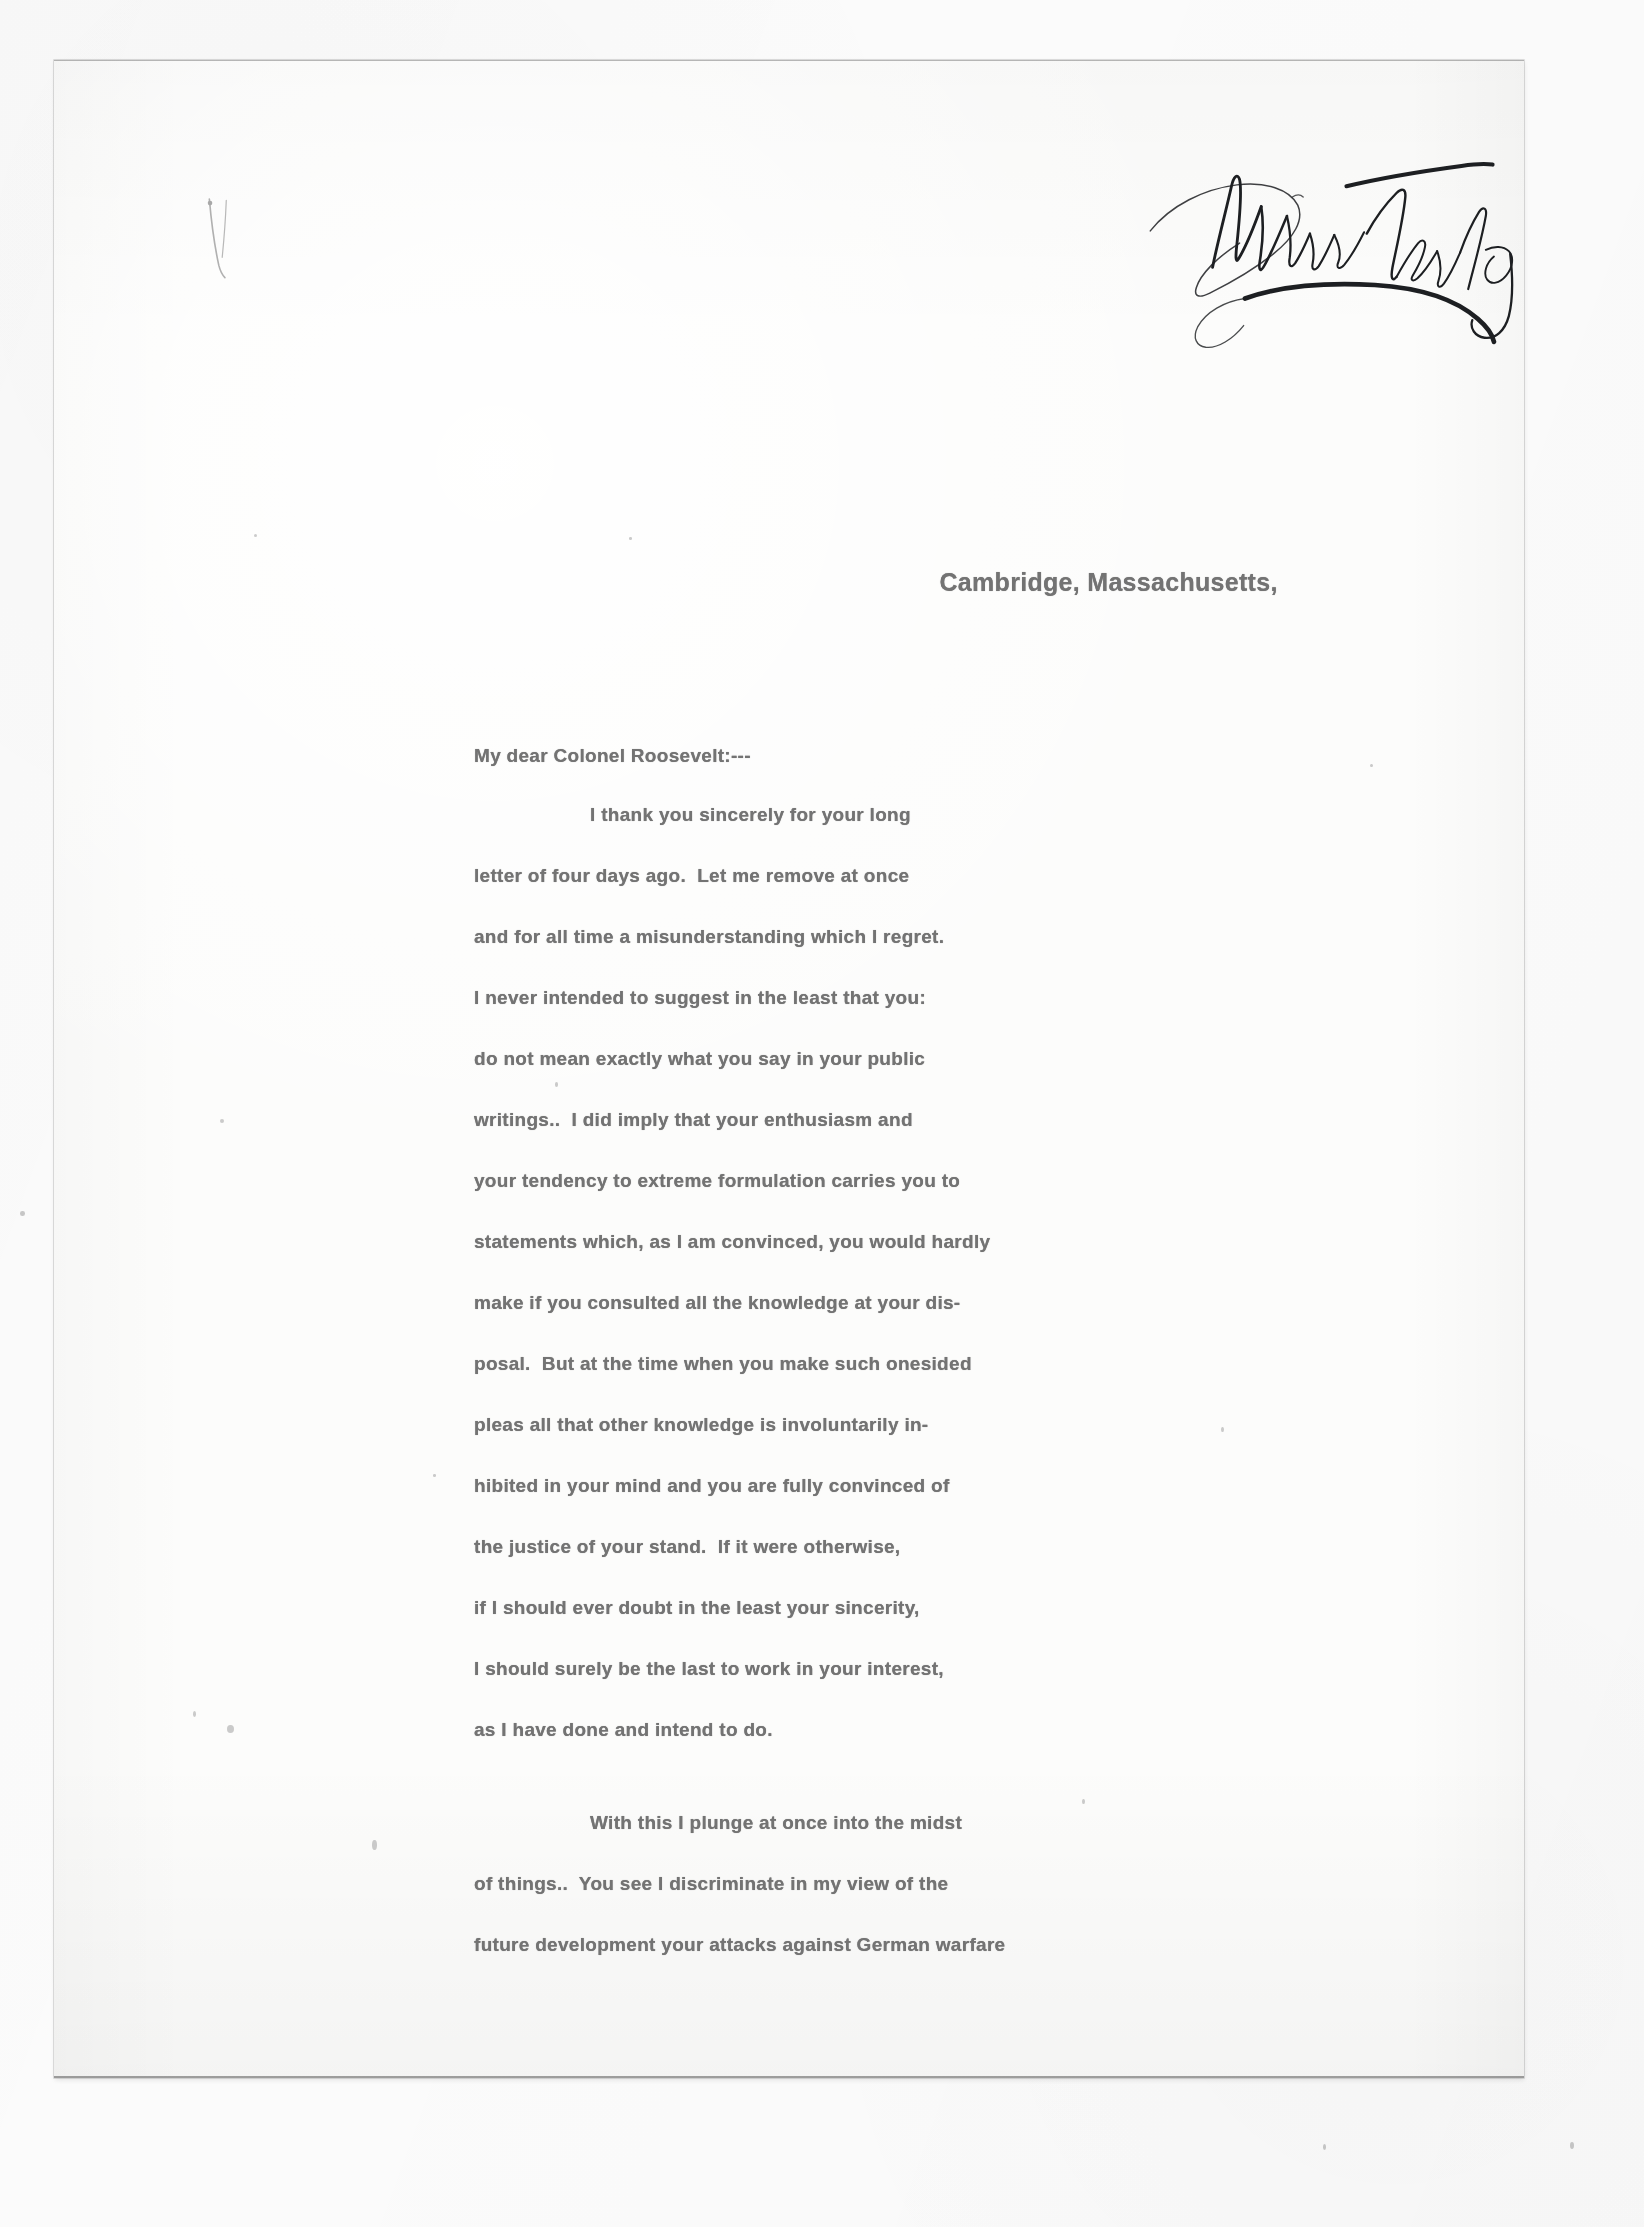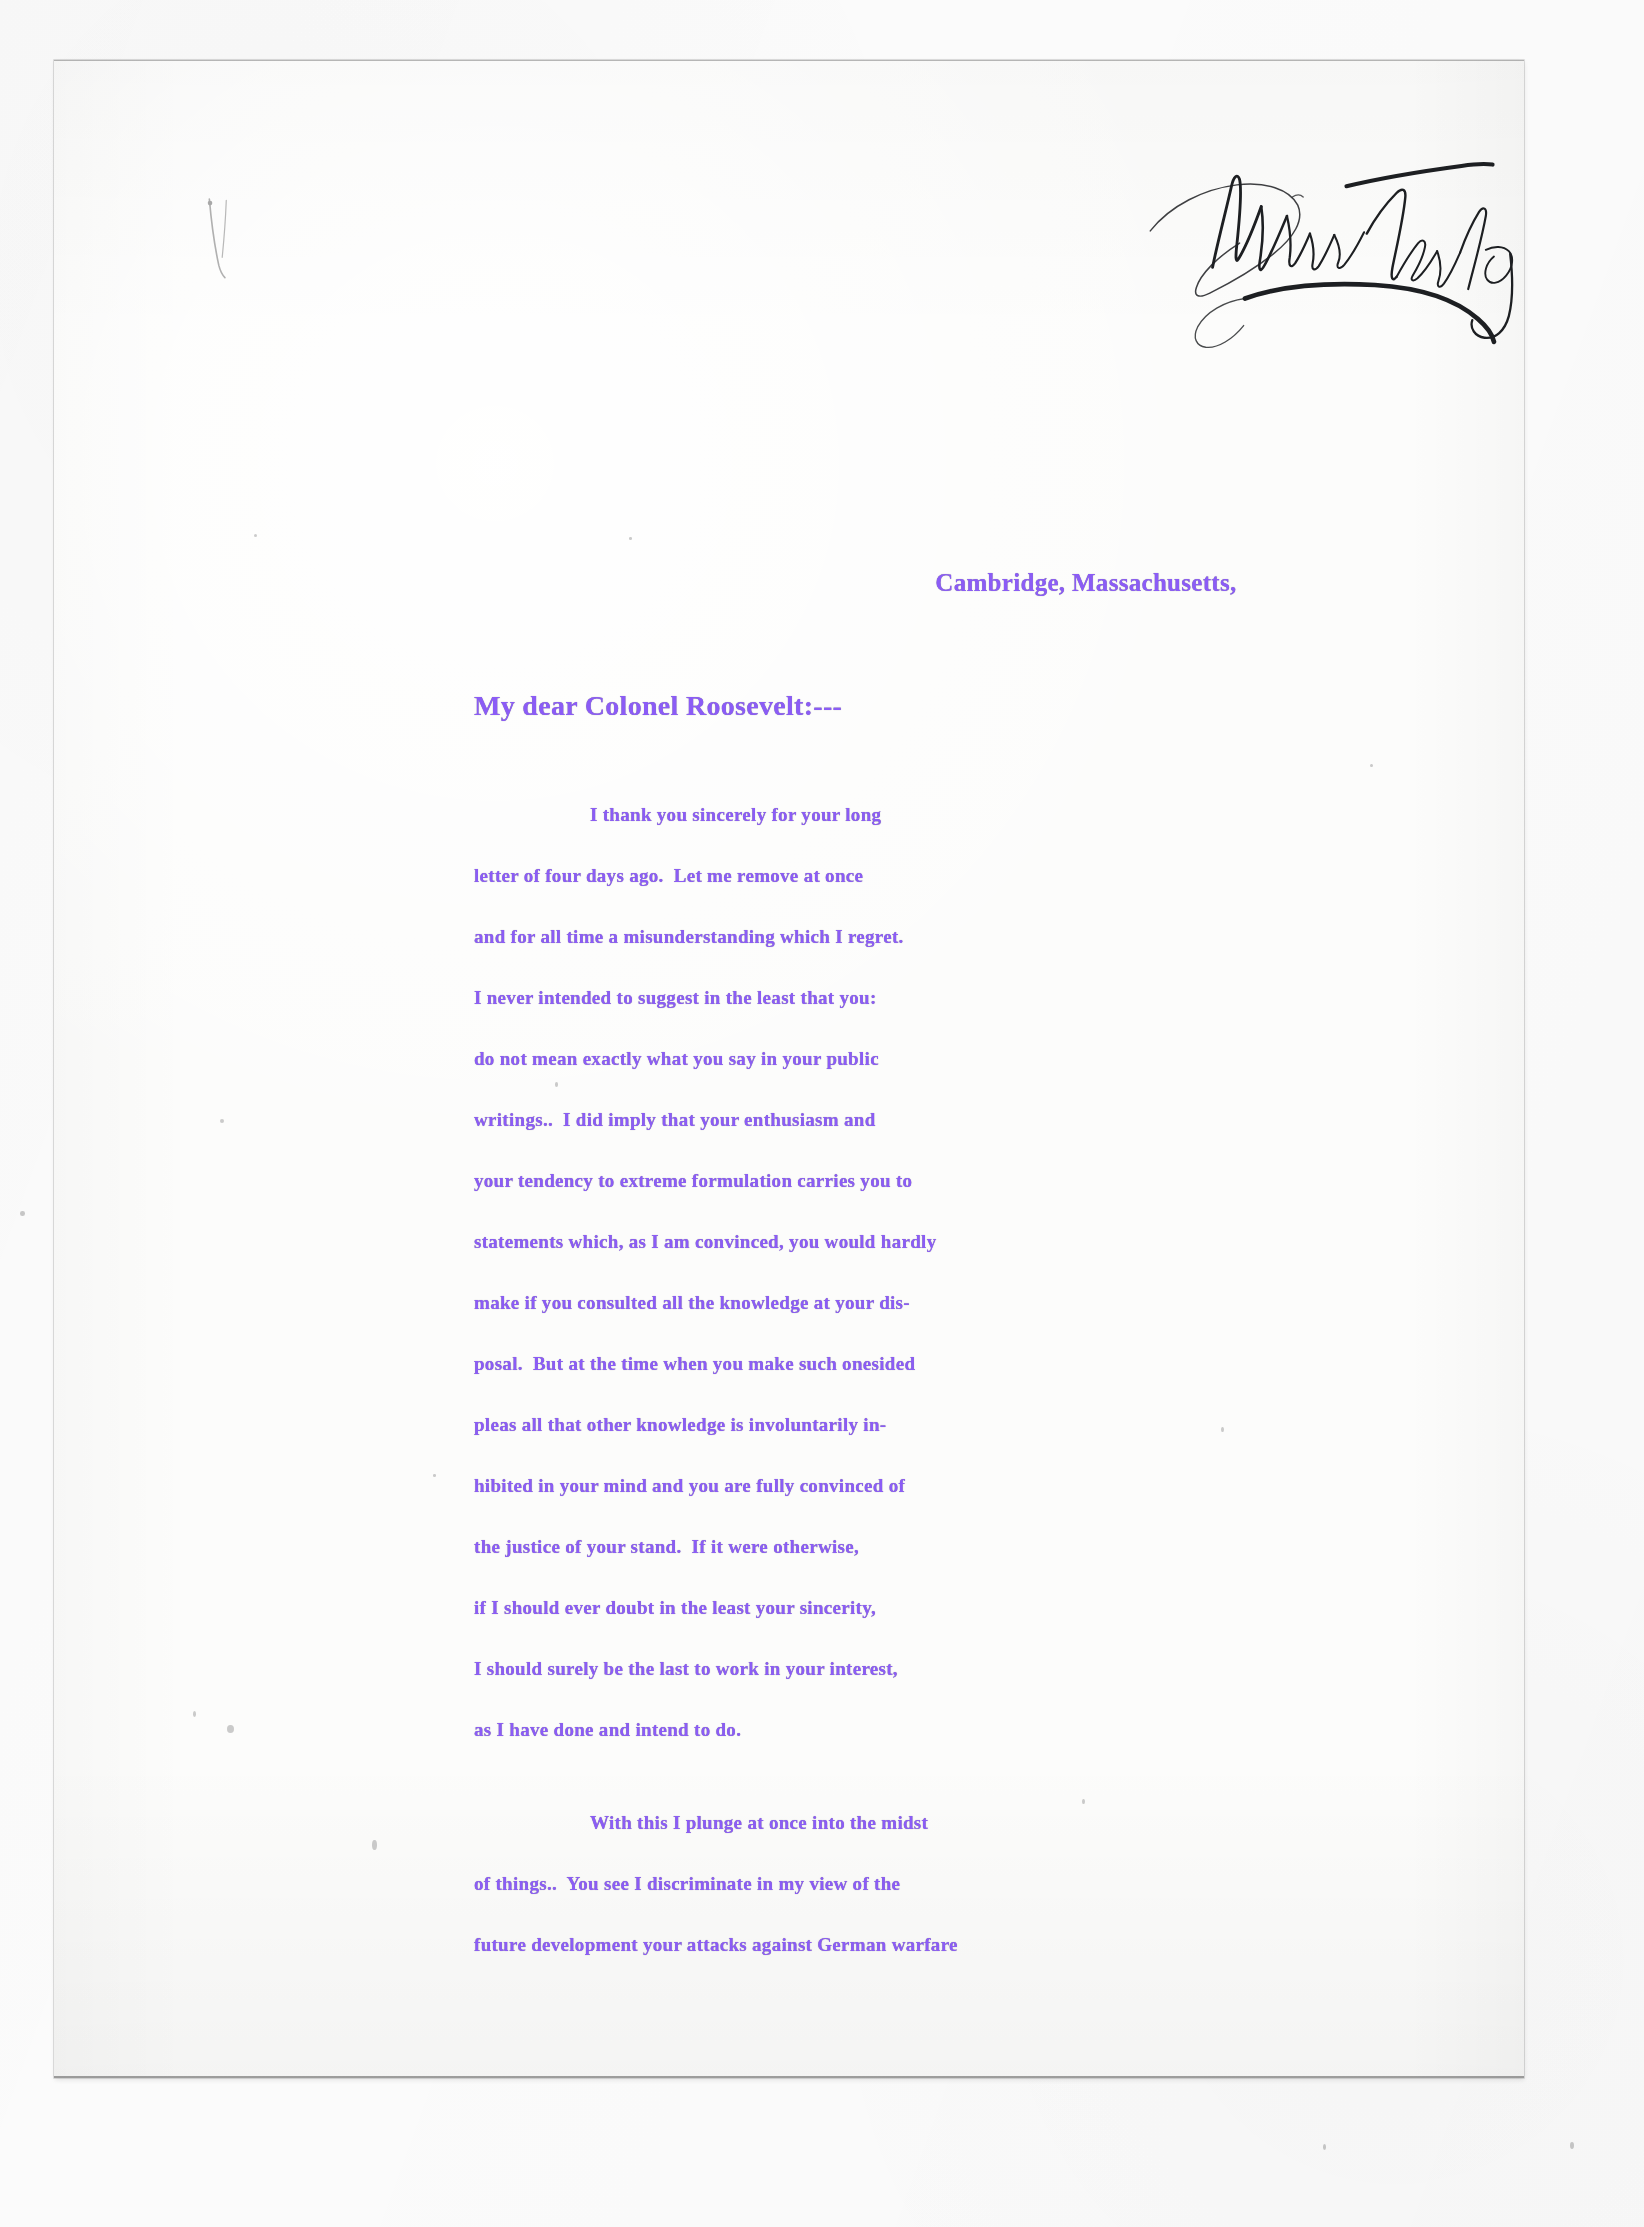--- a/index.html
+++ b/index.html
@@ -83,22 +83,22 @@
     left: 1069px;
     top: 64px;
     width: 474px;
     height: 230px;
     pointer-events: none;
   }
   #signature svg { width: 100%; height: 100%; display: block; }
 
   
   .typed {
-    font-family: Liberation Serif, serif;
-    color: #8b5cf6;
+    font-family: Liberation Sans, sans-serif;
+    color: #737373;
     font-weight: 700;
     letter-spacing: 0.3px;
     white-space: pre;
     text-shadow: 0 0 0.7px rgba(25,25,25,0.55);
   }
 
   #dateline {
     position: absolute;
     left: 842px;
     top: 467px;
@@ -106,22 +106,22 @@
     line-height: 37px;
   }
   #dateline .dl-line-2 {
     display: block;
     padding-left: 38px;
   }
 
   #salutation {
     position: absolute;
     left: 420px;
-    top: 630px;
-    font-size: 28px;
+    top: 685px;
+    font-size: 19px;
   }
 
   #body-block {
     position: absolute;
     left: 420px;
     top: 724px;
     width: 981px;
     font-size: 19px;
     line-height: 61px;
   }

